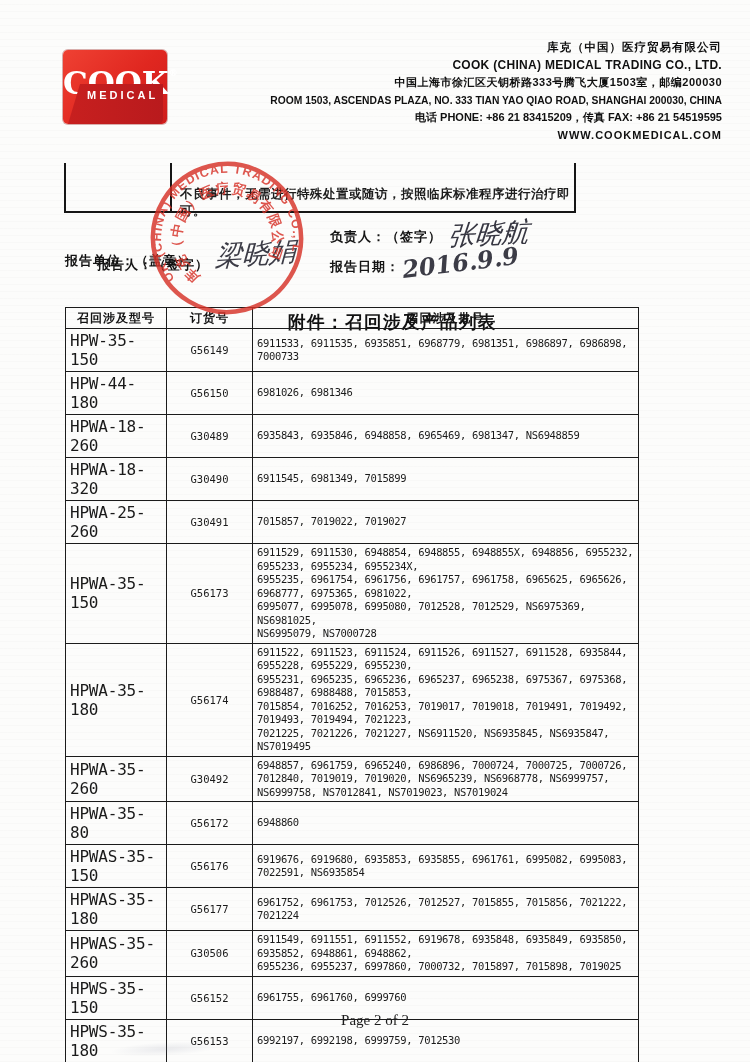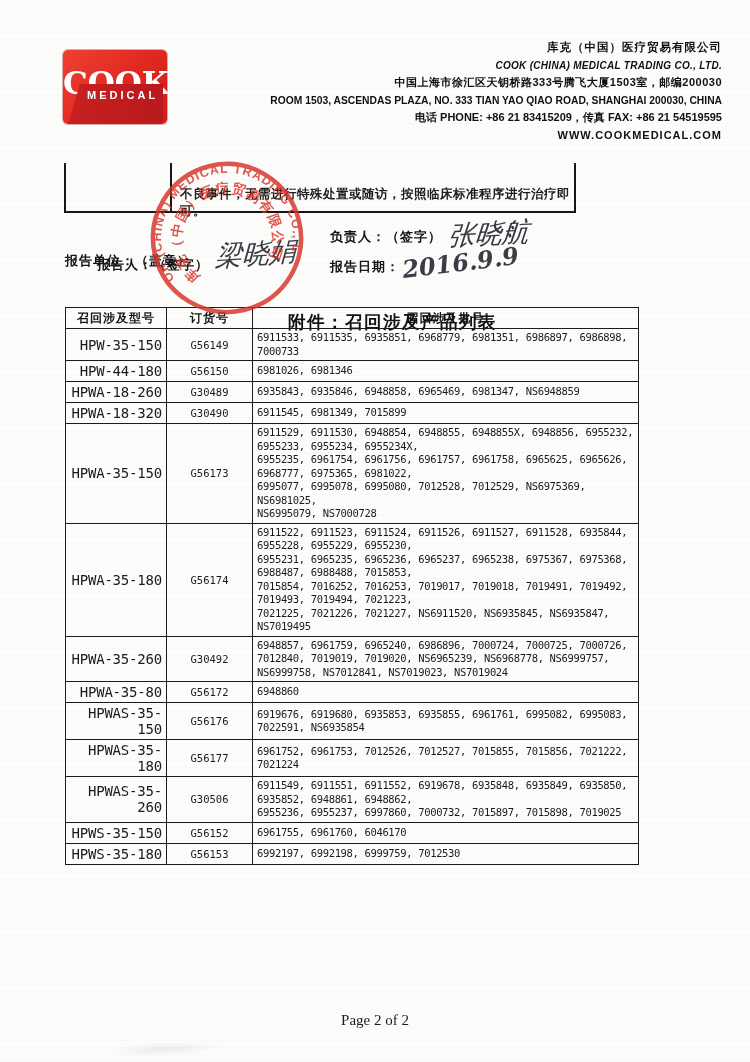--- a/index.html
+++ b/index.html
@@ -41,21 +41,21 @@
     font-size:11px; font-weight:bold; color:#fff; letter-spacing:3px;
   }
 
   
   .letterhead {
     position:absolute; top:39px; right:28px; text-align:right;
     font-weight:bold; color:#101010;
   }
   .letterhead div { line-height:17.5px; }
   .lh-cn  { font-size:11.5px; letter-spacing:1px; }
-  .lh-en  { font-size:10px; letter-spacing:.3px;font-style:italic; }
+  .lh-en  { font-size:12px; letter-spacing:.3px; }
   .lh-addr-cn { font-size:11px; letter-spacing:.5px; }
   .lh-addr-en { font-size:10.3px; }
   .lh-phone { font-size:11px; }
   .lh-web { font-size:11px; letter-spacing:1px; }
 
   
   .notice-box {
     position:absolute; left:64px; top:163px; width:512px; height:50px;
     border:2px solid #161616; border-top:none;
   }
@@ -105,21 +105,21 @@
   }
   table.recall th {
     height:21px; font-size:12px; font-weight:600; letter-spacing:1px;
     text-align:center; color:#141414;margin-top:12px;
   }
   table.recall td {
     padding:2px 4px; vertical-align:middle;
     font-family:"DejaVu Sans Mono", monospace;
     color:#1a1a1a;
   }
-  td.c1 { text-align:right; font-size:14px; letter-spacing:-.2px;margin-top:15px; }
+  td.c1 { text-align:left; font-size:16px; letter-spacing:-.2px;margin-top:15px; }
   td.c2 { text-align:center; font-size:10.5px; }
   td.c3 {
     font-size:10.5px; line-height:13.5px; letter-spacing:-.35px;
     white-space:pre-line; text-align:left;margin-left:32px;
   }
 
   
   .footer {
     position:absolute; left:0; right:0; top:1012px; text-align:center;
     font-family:"Liberation Serif", serif; font-size:15px; color:#1c1c1c;
@@ -216,20 +216,25 @@
       <td class="c2">G30489</td>
       <td class="c3">6935843, 6935846, 6948858, 6965469, 6981347, NS6948859</td>
     </tr>
 
     <tr>
       <td class="c1">HPWA-18-320</td>
       <td class="c2">G30490</td>
       <td class="c3">6911545, 6981349, 7015899</td>
     </tr>
 
+    <tr>
+      <td class="c1">HPWA-25-260</td>
+      <td class="c2">G30491</td>
+      <td class="c3">7015857, 7019022, 7019027</td>
+    </tr>
 
     <tr>
       <td class="c1">HPWA-35-150</td>
       <td class="c2">G56173</td>
       <td class="c3">6911529, 6911530, 6948854, 6948855, 6948855X, 6948856, 6955232,
 6955233, 6955234, 6955234X,
 6955235, 6961754, 6961756, 6961757, 6961758, 6965625, 6965626,
 6968777, 6975365, 6981022,
 6995077, 6995078, 6995080, 7012528, 7012529, NS6975369, NS6981025,
 NS6995079, NS7000728</td>
@@ -280,21 +285,21 @@
       <td class="c1">HPWAS-35-260</td>
       <td class="c2">G30506</td>
       <td class="c3">6911549, 6911551, 6911552, 6919678, 6935848, 6935849, 6935850,
 6935852, 6948861, 6948862,
 6955236, 6955237, 6997860, 7000732, 7015897, 7015898, 7019025</td>
     </tr>
 
     <tr>
       <td class="c1">HPWS-35-150</td>
       <td class="c2">G56152</td>
-      <td class="c3">6961755, 6961760, 6046170</td>
+      <td class="c3">6961755, 6961760, 6999760</td>
     </tr>
 
     <tr>
       <td class="c1">HPWS-35-180</td>
       <td class="c2">G56153</td>
       <td class="c3">6992197, 6992198, 6999759, 7012530</td>
     </tr>
   </tbody>
   </table>
 

